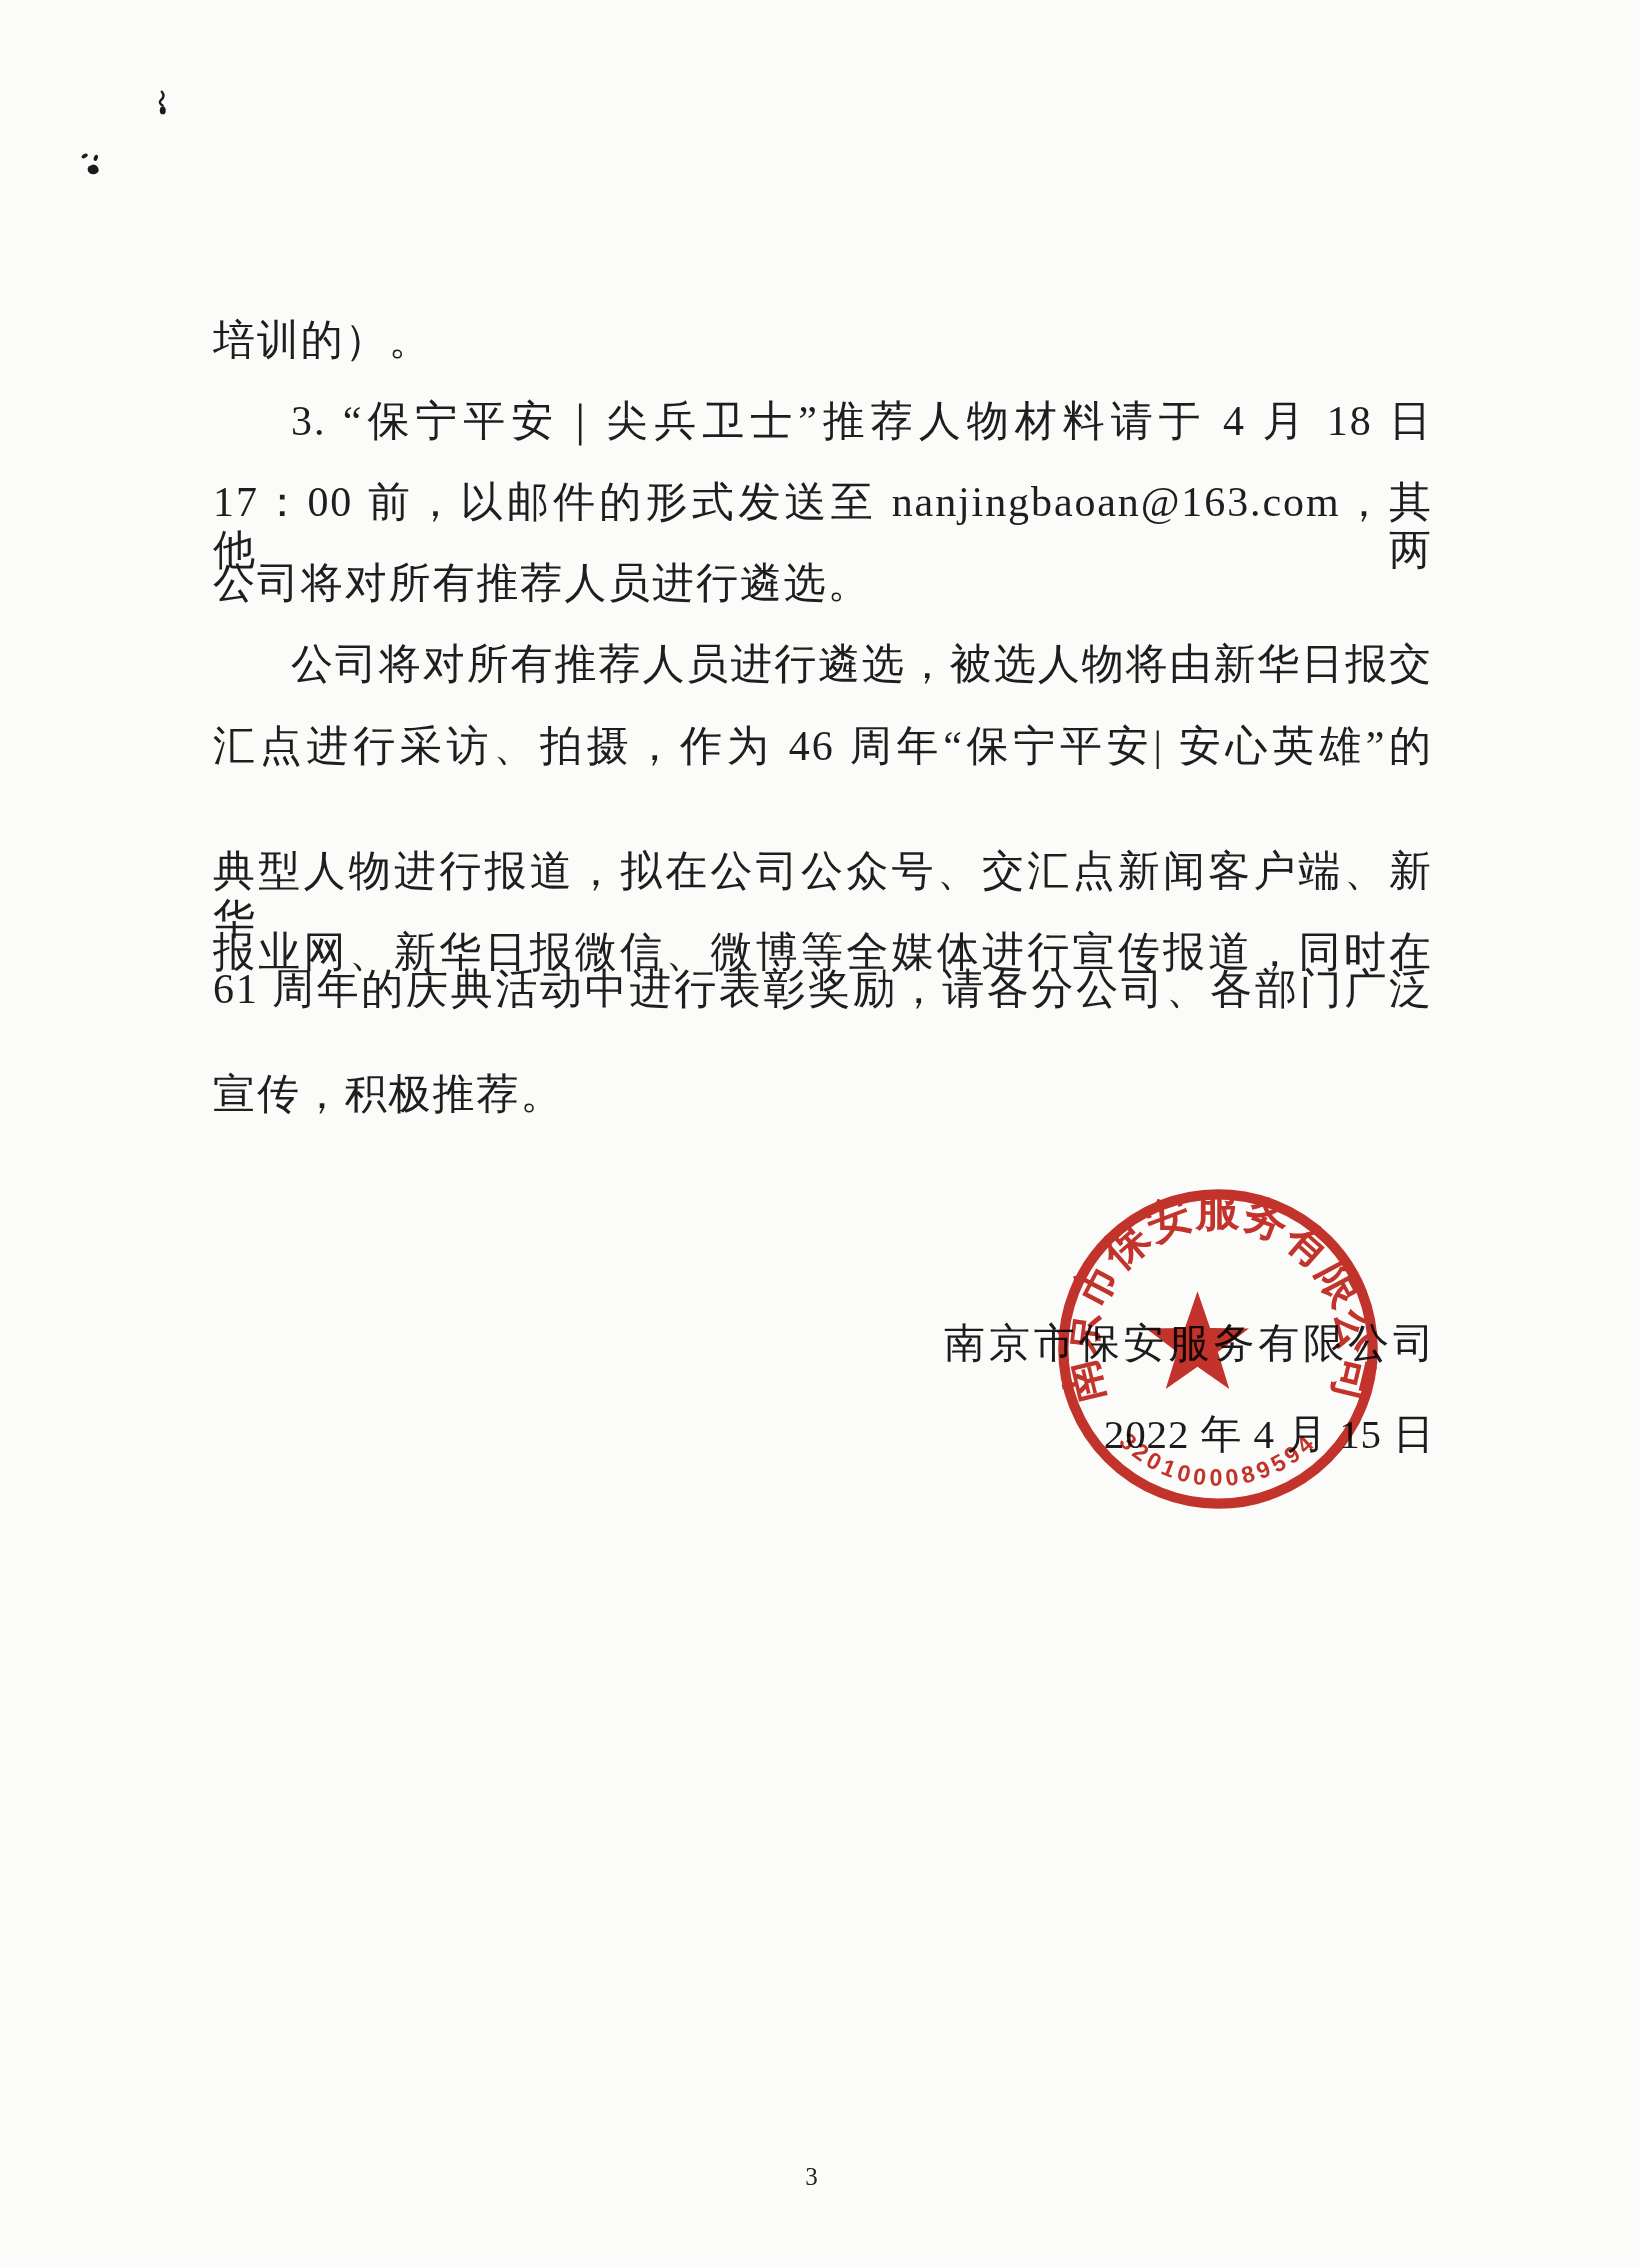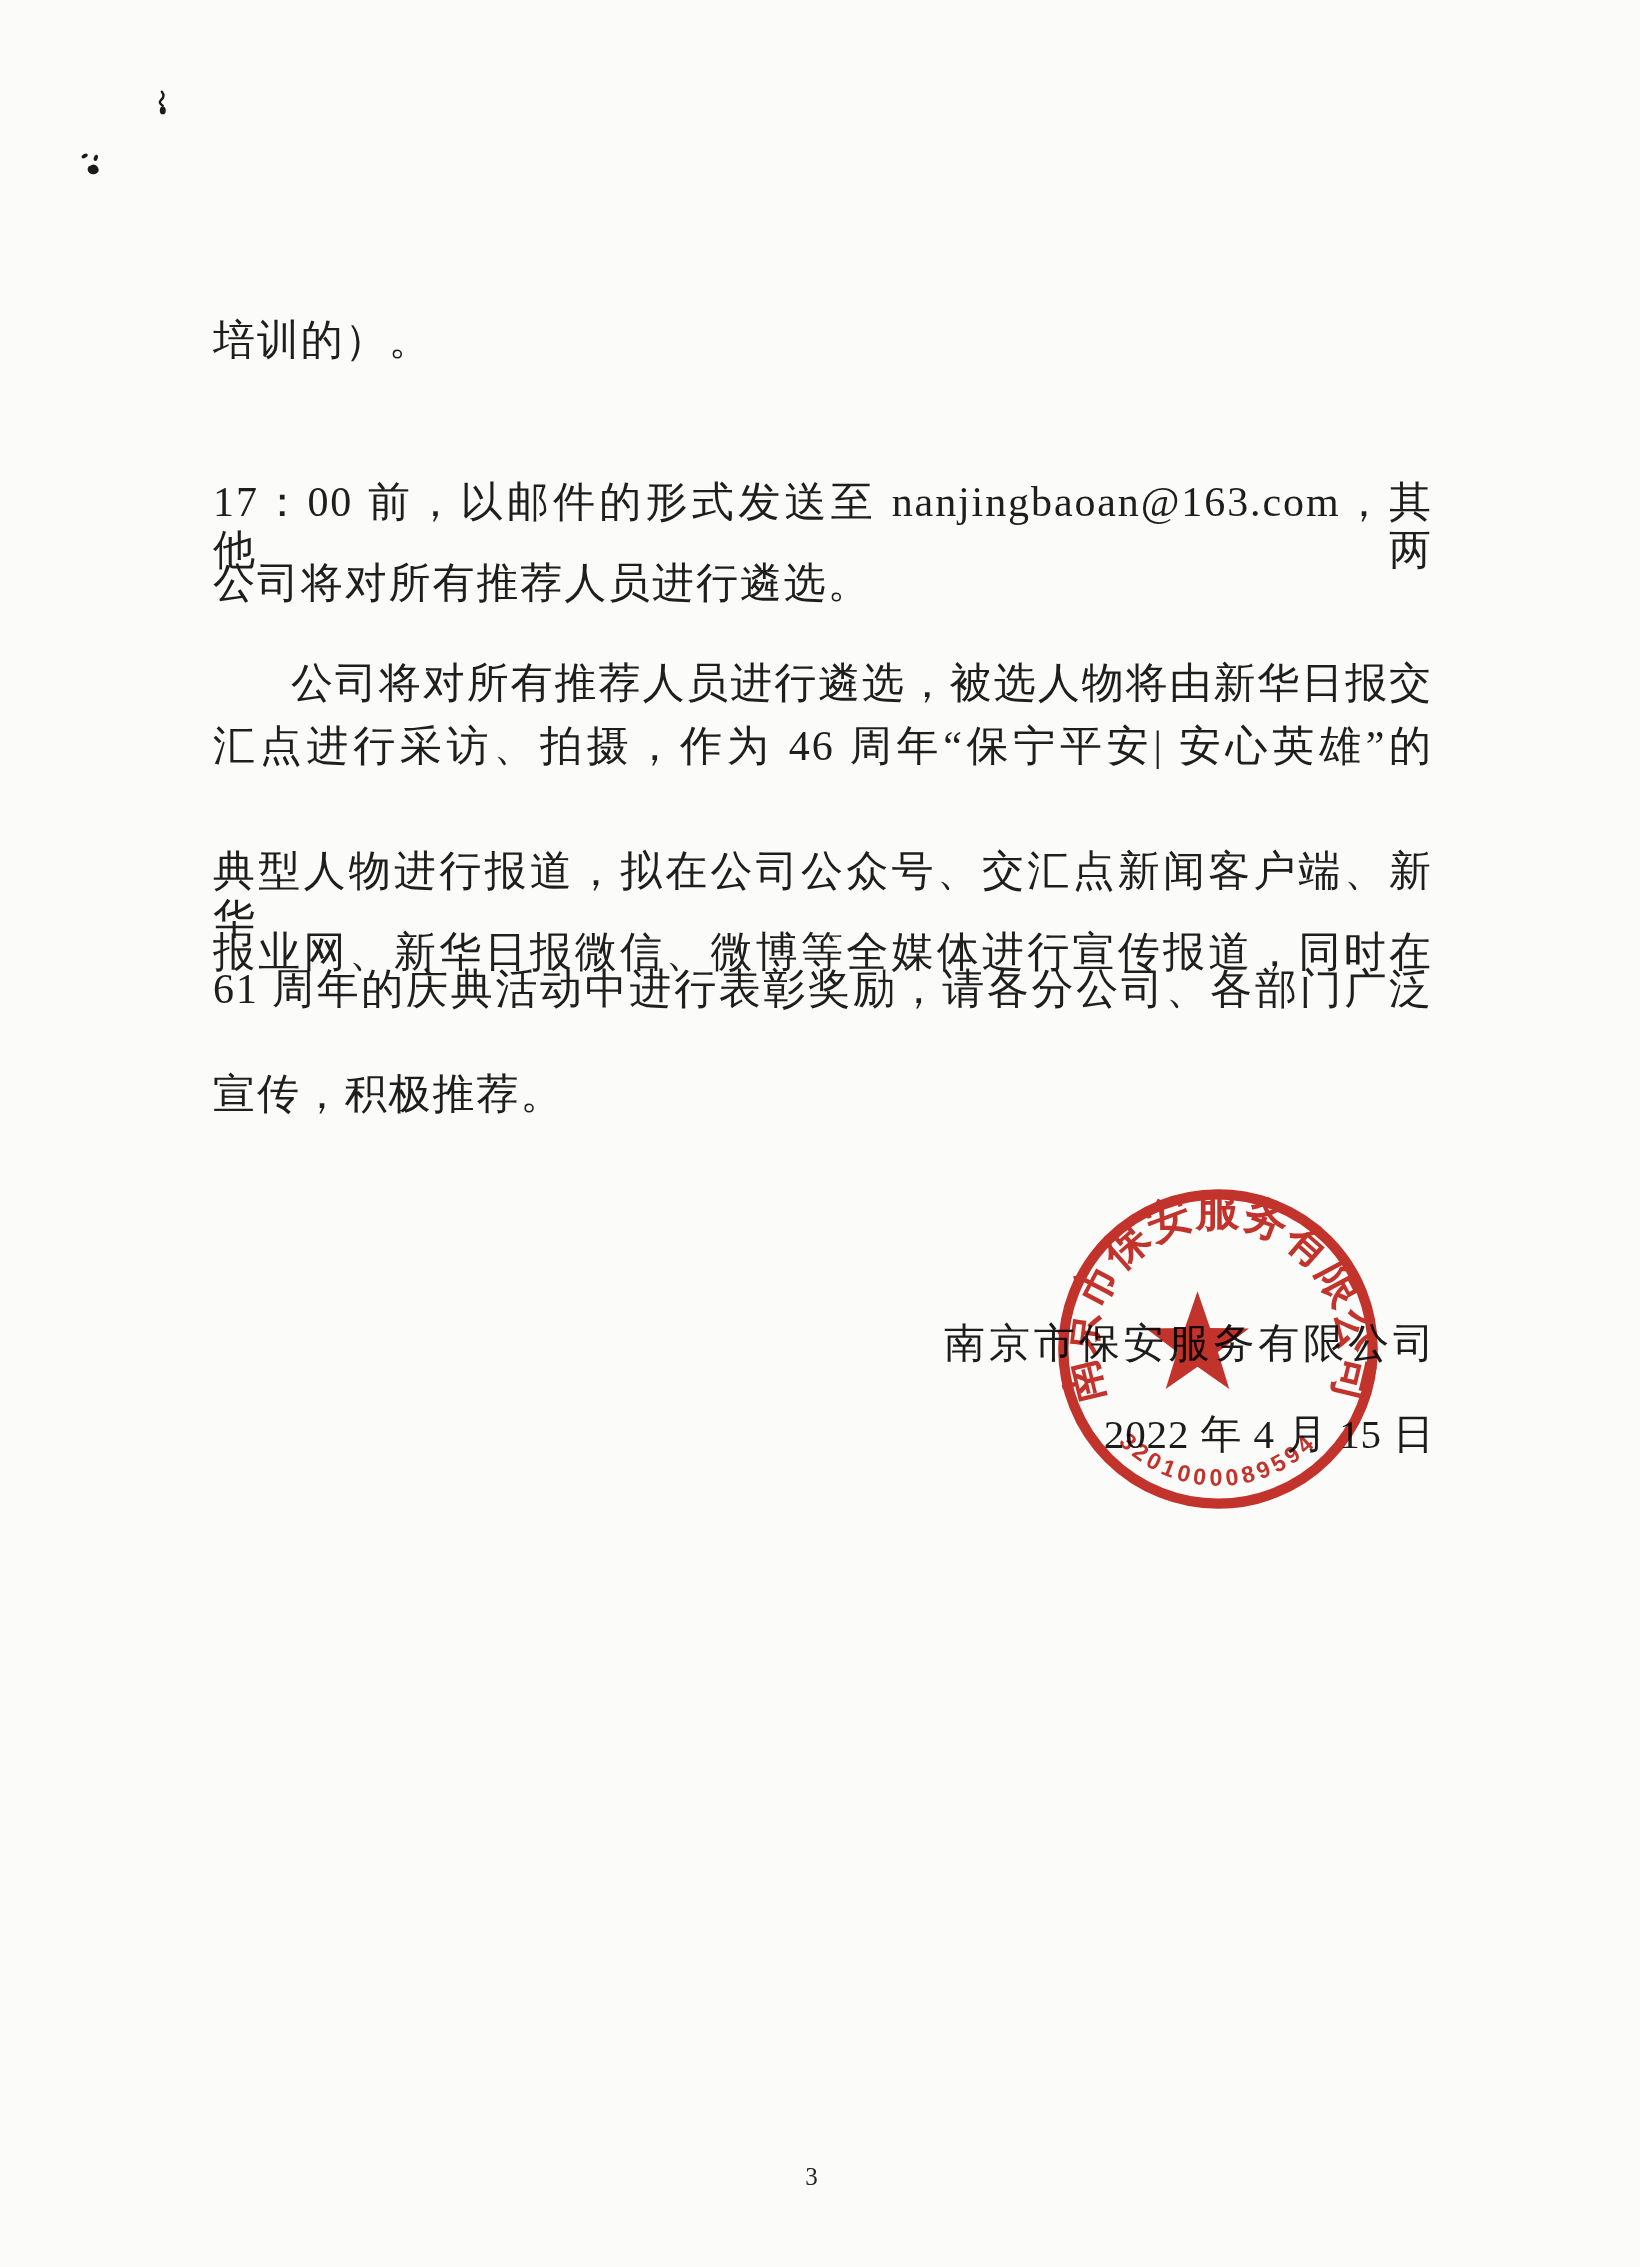--- a/index.html
+++ b/index.html
@@ -23,21 +23,21 @@
     white-space:normal;
     text-align:justify;
     text-align-last:justify;
     text-justify:inter-ideograph;
   }
   .indent{ text-indent:78px; }
   .l1{top:316px;}
   .l2{top:397px;}
   .l3{top:478px;}
   .l4{top:559px;}
-  .l5{top:640px;margin-top:19px;}
+  .l5{top:640px;}
   .l6{top:722px;}
   .l7{top:847px;}
   .l8{top:884px;margin-top:44px;}
   .l9{top:965px;}
   .l10{top:1046px;margin-top:24px;}
   
   .sig-company{
     position:absolute;top:1320px;left:944px;width:490px;
     font-size:41px;line-height:47px;white-space:normal;
     text-align:justify;text-align-last:justify;
@@ -65,20 +65,21 @@
   }
   
   .specks{position:absolute;left:75px;top:89px;width:103px;height:93px;}
 </style>
 </head>
 <body>
 
 <div class="page">
 
   <div class="line l1">培训的）。</div>
+  <div class="line l2 just indent">3.  “保宁平安｜尖兵卫士”推荐人物材料请于 4 月 18 日</div>
   <div class="line l3 just">17：00 前，以邮件的形式发送至 nanjingbaoan@163.com，其他两</div>
   <div class="line l4">公司将对所有推荐人员进行遴选。</div>
   <div class="line l5 just indent">公司将对所有推荐人员进行遴选，被选人物将由新华日报交</div>
   <div class="line l6 just">汇点进行采访、拍摄，作为 46 周年“保宁平安| 安心英雄”的</div>
   <div class="line l7 just">典型人物进行报道，拟在公司公众号、交汇点新闻客户端、新华</div>
   <div class="line l8 just">报业网、新华日报微信、微博等全媒体进行宣传报道，同时在</div>
   <div class="line l9 just">61 周年的庆典活动中进行表彰奖励，请各分公司、各部门广泛</div>
   <div class="line l10">宣传，积极推荐。</div>
 
   <div class="sig-company">南京市保安服务有限公司</div>

